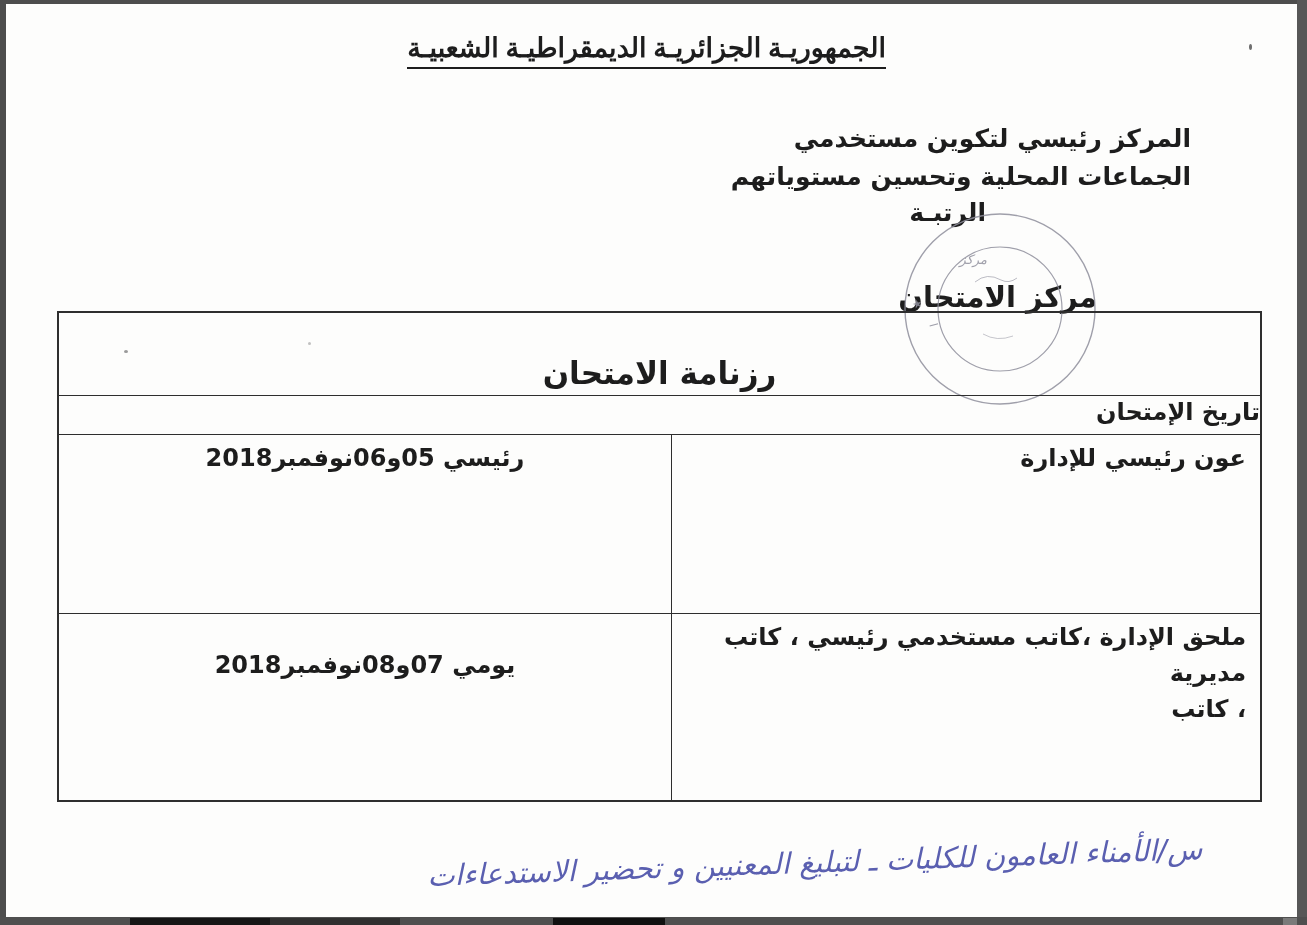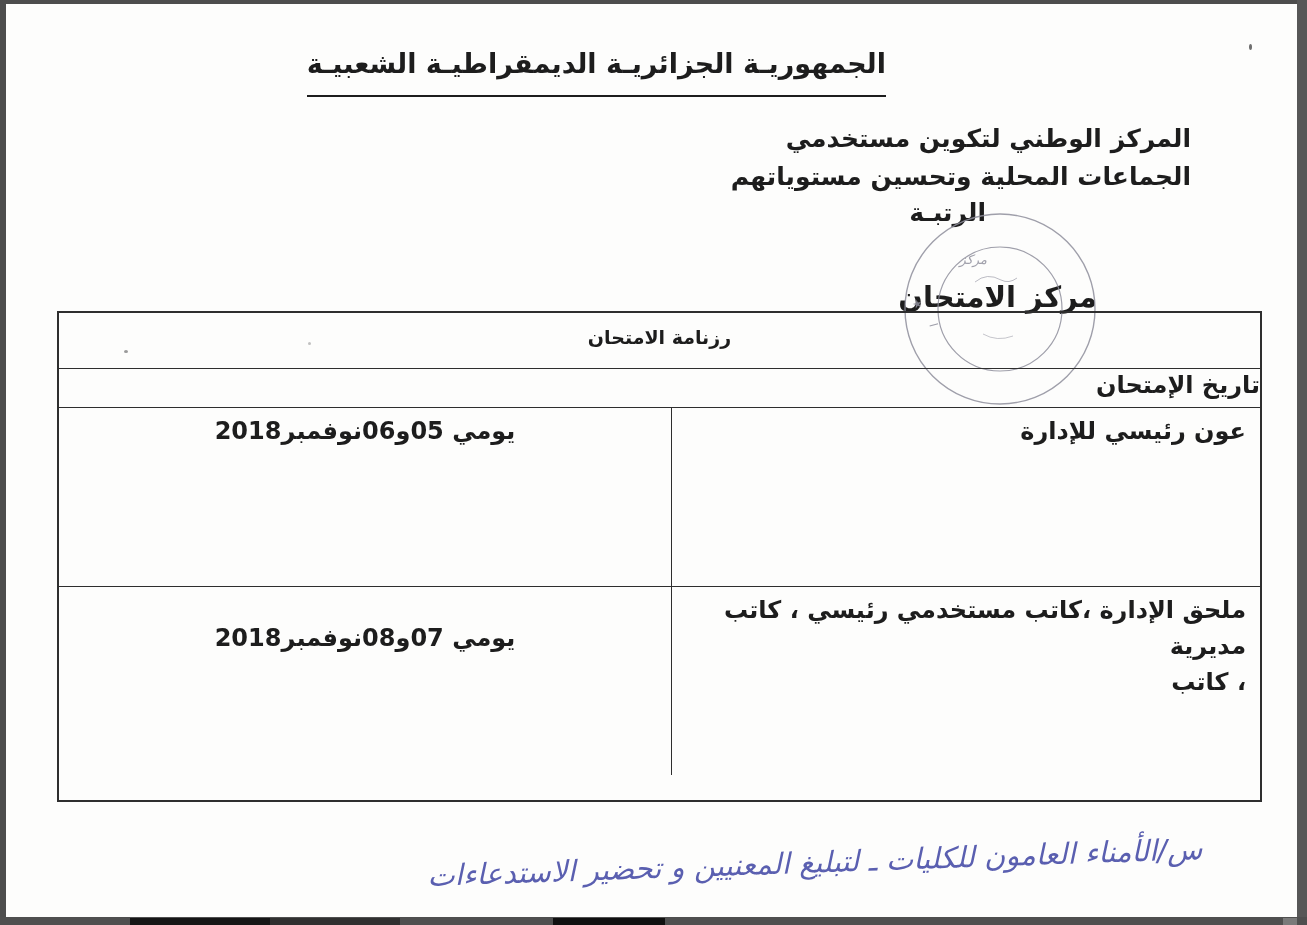--- a/index.html
+++ b/index.html
@@ -12,36 +12,36 @@
   .edge-left{left:0;top:0;width:6px;height:925px;}
   .edge-right{left:1297px;top:0;width:10px;height:925px;background:#575757;}
   .edge-bottom{left:0;top:917px;width:1307px;height:8px;background:#4f4f4f;}
   .seg{position:absolute;top:918px;height:7px;}
   .seg1{left:130px;width:140px;background:#161616;}
   .seg2{left:270px;width:130px;background:#303030;}
   .seg3{left:553px;width:112px;background:#101010;}
   .seg4{left:1283px;width:14px;background:#7a7a7a;}
   
   .hline{position:absolute;font-weight:700;color:var(--ink,#1d1d1d);white-space:nowrap;}
-  .hl1{top:44px;right:411px;font-size:27px;border-bottom:2.5px solid var(--ink,#1d1d1d);padding-bottom:16px;}
+  .hl1{top:28px;right:411px;font-size:27px;border-bottom:2.5px solid var(--ink,#1d1d1d);padding-bottom:3px;font-family:Liberation Serif, serif;}
   .hl2{top:76px;right:106px;font-size:26px;border-bottom:2.5px solid var(--ink,#1d1d1d);padding-bottom:3px;}
   .hl3{top:120px;right:106px;font-size:25px;}
   .hl4{top:158px;right:106px;font-size:25px;}
   .hl5{top:194px;right:311px;font-size:25px;}
   .hl6{top:276px;right:200px;font-size:29px;}
   
   .stamp{position:absolute;left:869px;top:180px;opacity:.85;}
   .stamp text{font-family:"DejaVu Sans",sans-serif;fill:var(--stamp,#8f8f9c);}
   .stamp-ring{font-size:11.5px;letter-spacing:.5px;}
   .stamp-script{font-size:13px;font-style:italic;}
   
   .tbl{position:absolute;left:51px;top:307px;width:1205px;height:491px;border:2px solid var(--tbl,#2e2e2e);
        box-sizing:border-box;background:transparent;color:var(--ink,#1d1d1d);font-weight:700;}
-  .tbl-title{height:56px;box-sizing:border-box;border-bottom:1.5px solid var(--tbl,#2e2e2e);
-       display:flex;align-items:flex-end;justify-content:center;font-size:19px;padding-bottom:20px;}
+  .tbl-title{height:83px;box-sizing:border-box;border-bottom:1.5px solid var(--tbl,#2e2e2e);
+       display:flex;align-items:flex-end;justify-content:center;font-size:31px;padding-bottom:4px;}
   .tbl-row{display:grid;grid-template-columns:589px 1fr;direction:rtl;box-sizing:border-box;}
   .tbl-head{height:38px;}
   .r1{height:179px;border-top:1.5px solid var(--tbl,#2e2e2e);}
   .r2{height:189px;border-top:1.5px solid var(--tbl,#2e2e2e);}
   .cell{box-sizing:border-box;font-size:24px;}
   .rank-cell{border-left:1.5px solid var(--tbl,#2e2e2e);}
   .head-cell{text-align:right;padding-top:2px;}
   .rank-body{text-align:right;padding:5px 14px 0 10px;line-height:1.5;}
   .pre{white-space:pre-line;}
   .date-body{text-align:center;padding-top:9px;}
@@ -56,21 +56,21 @@
   .speck2{left:1243px;top:40px;width:3px;height:6px;background:#6f6f6f;}
   .speck3{left:302px;top:338px;width:3px;height:3px;opacity:.6;}
 </style>
 </head>
 <body>
 
 <div class="scan">
   <div class="paper">
 
     <div class="hline hl1">الجمهوريـة الجزائريـة الديمقراطيـة الشعبيـة</div>
-    <div class="hline hl3">المركز الوطني لتكوين مستخدمي</div>
+    <div class="hline hl3">المركز رئيسي لتكوين مستخدمي</div>
     <div class="hline hl4">الجماعات المحلية وتحسين مستوياتهم</div>
     <div class="hline hl5">الرتبـة</div>
     <div class="hline hl6">مركز الامتحان</div>
 
     <svg class="stamp" width="250" height="250" viewBox="0 0 250 250">
       <circle cx="125" cy="125" r="95" fill="none" stroke="var(--stamp,#8f8f9c)" stroke-width="1.4"></circle>
       <circle cx="125" cy="125" r="62" fill="none" stroke="var(--stamp,#8f8f9c)" stroke-width="1.2"></circle>
       <path id="arc-top" d="M 46,125 A 79,79 0 0 1 204,125" fill="none"></path>
       <path id="arc-bot" d="M 54,140 A 73,73 0 0 0 196,140" fill="none"></path>
       <text class="stamp-ring">
@@ -84,21 +84,21 @@
       <path d="M 108,150 q 14,8 30,2" fill="none" stroke="var(--stamp,#8f8f9c)" stroke-width="1" opacity=".6"></path>
     </svg>
 
     <div class="tbl">
       <div class="tbl-title">رزنامة الامتحان</div>
       <div class="tbl-row tbl-head">
         <div class="cell head-cell">تاريخ الإمتحان</div>
       </div>
       <div class="tbl-row r1">
         <div class="cell rank-cell rank-body">عون رئيسي للإدارة</div>
-        <div class="cell date-body">يومي  05و06نوفمبر2018</div>
+        <div class="cell date-body">رئيسي  05و06نوفمبر2018</div>
       </div>
       <div class="tbl-row r2">
         <div class="cell rank-cell rank-body pre">ملحق الإدارة  ،كاتب مستخدمي رئيسي ، كاتب مديرية
 ، كاتب</div>
         <div class="cell date-body d2">يومي  07و08نوفمبر2018</div>
       </div>
     </div>
 
     <div class="handnote">س/الأمناء العامون للكليات ـ لتبليغ المعنيين و تحضير الاستدعاءات</div>
 

